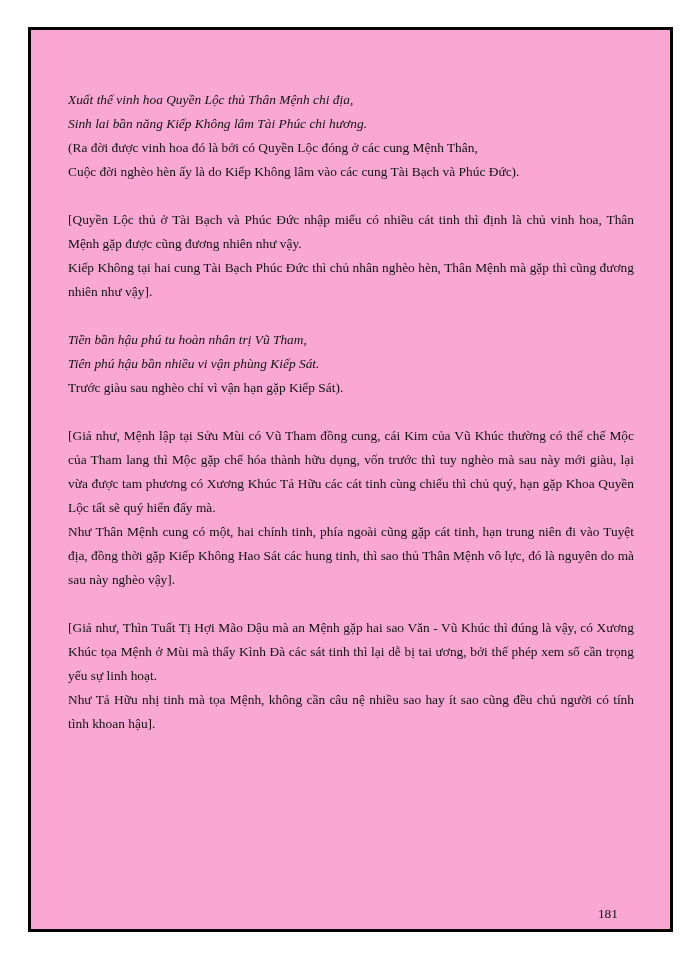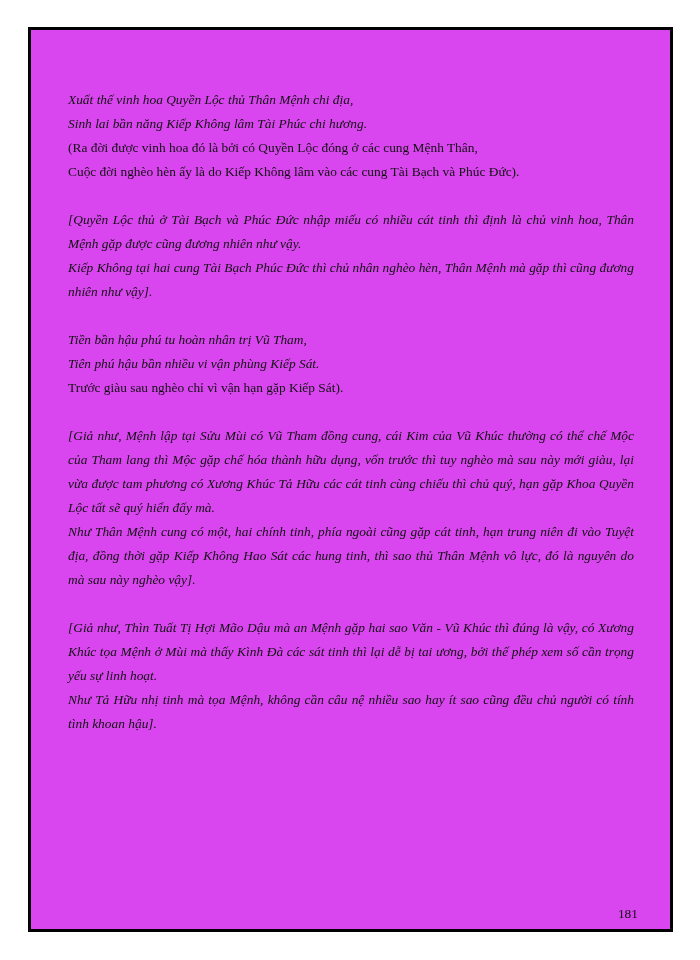--- a/index.html
+++ b/index.html
@@ -15,21 +15,21 @@
     font-family: "Liberation Serif", "DejaVu Serif", serif;
     color: #111111;
   }
   .page-frame {
     position: absolute;
     left: 28px;
     top: 27px;
     width: 639px;
     height: 899px;
     border: 3px solid #000000;
-    background: #d946ef;
+    background: #f9a8d4;
   }
   .content {
     position: absolute;
     left: 37px;
     top: 58px;
     width: 566px;
     font-size: 13.4px;
     line-height: 24px;
   }
   .block {
@@ -38,28 +38,27 @@
   .line {
     display: block;
     white-space: nowrap;
   }
   .verse .line {
     font-style: italic;
   }
   .para {
     text-align: justify;
     text-align-last: left;
-    font-style: italic;
   }
   .para p {
     margin: 0;
   }
   .page-number {
     position: absolute;
-    right: 32px;
+    right: 52px;
     top: 872px;
     font-size: 13.4px;
     line-height: 24px;
   }
 </style>
 </head>
 <body>
 
 <div class="page-frame">
   <div class="content">

